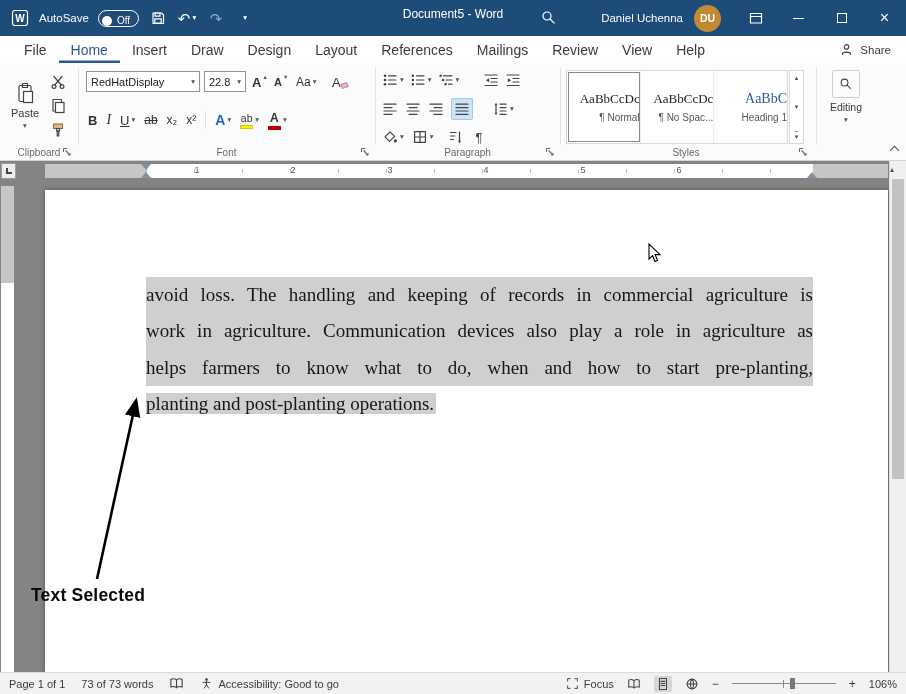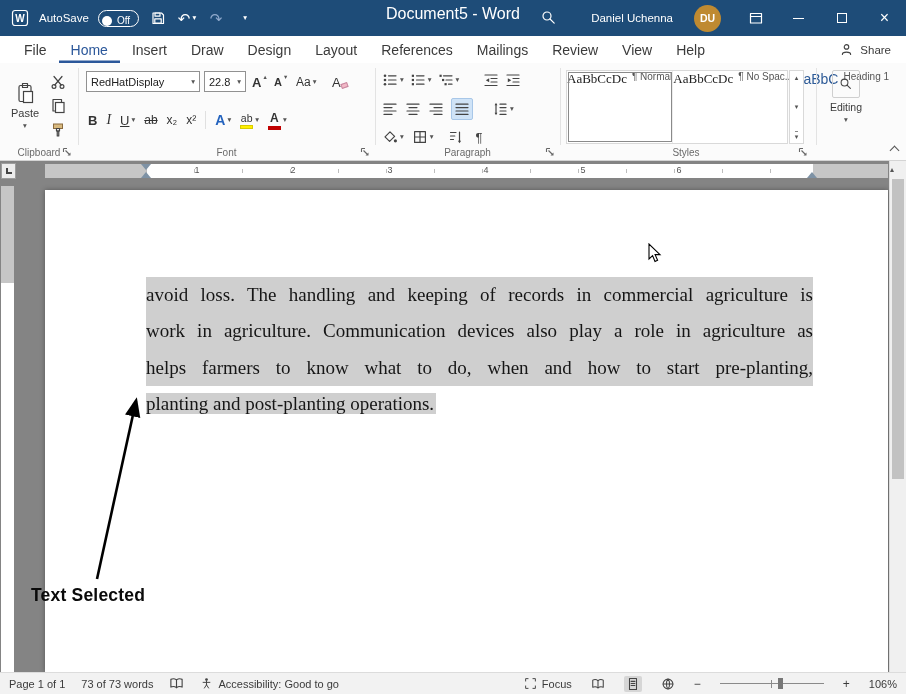--- a/index.html
+++ b/index.html
@@ -4,33 +4,33 @@
 <style>
   *{box-sizing:border-box;margin:0;padding:0}
   html,body{width:906px;height:694px}
   body{font-family:"Liberation Sans",sans-serif;background:#848484;overflow:hidden}
   button{background:none;border:none;font:inherit;color:inherit;padding:0;cursor:default}
   .app{position:relative;width:906px;height:694px;background:#848484;overflow:hidden;color:#444;font-size:11px}
 
   
   .titlebar{position:absolute;top:0;left:0;right:0;height:36px;background:#1e4c78;color:#fff}
   .tb-left{position:absolute;left:0;top:0;height:36px;display:flex;align-items:center;gap:9px;padding-left:10px;z-index:2}
-  .tb-title{position:absolute;left:0;right:0;top:0;height:28px;display:flex;align-items:center;justify-content:center;font-size:16px;z-index:1}
+  .tb-title{position:absolute;left:0;right:0;top:0;height:28px;display:flex;align-items:center;justify-content:center;font-size:12px;z-index:1}
   .tb-search{position:absolute;left:541px;top:10px;z-index:2}
   .tb-right{position:absolute;right:0;top:0;height:36px;display:flex;align-items:center;z-index:2}
   .autosave-label{font-size:11.5px}
   .toggle{display:flex;align-items:flex-end;gap:5px;border:1px solid #fff;border-radius:9px;height:17px;padding:0 8px 0 3px}
   .toggle-knob{width:10px;height:10px;border-radius:50%;background:#fff}
   .toggle-state{font-size:10px}
   .tb-btn{display:flex;align-items:center;justify-content:center;min-width:20px;height:28px;gap:2px}
   .g15{font-size:15px;line-height:1}
   .dim{color:#8fa9cc}
   .dd{font-size:7.5px;line-height:1;color:#555}
   .ddw{color:#fff}
-  .user-name{font-size:11.5px;margin-right:21px}
+  .user-name{font-size:11.5px;margin-right:11px}
   .avatar{width:27px;height:27px;border-radius:50%;background:#bf8a31;display:flex;align-items:center;justify-content:center;font-size:10.5px;font-weight:bold;margin-right:13px;color:#fff}
   .win-btn{width:43px;height:36px;display:flex;align-items:center;justify-content:center}
   .max-box{width:10px;height:10px;border:1px solid #fff}
   .min-line{width:11px;height:1px;background:#fff;display:block}
   .close-glyph{font-size:16px}
 
   
   .tabrow{position:absolute;top:36px;left:0;right:0;height:27px;background:#fff;display:flex;align-items:center;padding-left:12px}
   .tab{height:27px;display:flex;align-items:center;padding:0 12px;font-size:14px;color:#3b3b3b}
   .tab.active{color:#2b579a;box-shadow:inset 0 -2.5px 0 #2b579a}
@@ -41,25 +41,25 @@
   .gdiv{position:absolute;top:5px;bottom:15px;width:1px;background:#e3e3e3}
   .group{position:absolute;top:0;height:100%}
   .grouplabel{position:absolute;bottom:2px;text-align:center;font-size:10px;color:#6a6a6a}
   .launcher{position:absolute;bottom:3px;width:11px;height:11px}
   .ib{display:flex;align-items:center;justify-content:center;gap:2px;color:#444}
   .combo{position:absolute;height:21px;background:#fff;border:1px solid #919191;display:flex;align-items:center;justify-content:space-between;padding:0 4px;font-size:11px;color:#222}
   .stack{display:flex;flex-direction:column;align-items:center;gap:1px}
   .bar{display:block;width:13px;height:4px}
   .selbtn{background:#cfe3f7;border:1px solid #a8c7e8;border-radius:2px}
   .sgallery{position:absolute;background:#fff;border:1px solid #d9d9d9;display:flex}
-  .sbox{flex:1;display:flex;flex-direction:row;align-items:flex-start;justify-content:center;gap:5px;border-right:1px solid #ececec}
+  .sbox{flex:1;display:flex;flex-direction:column;align-items:flex-end;justify-content:center;gap:5px;border-right:1px solid #ececec}
   .sbox:last-child{border-right:none}
   .sbox.sel{outline:1.5px solid #8a8a8a;outline-offset:-2px}
   .spre{font-family:"Liberation Serif",serif;font-size:13px;color:#222;white-space:nowrap}
-  .spre.h1{color:#2e5b97;font-size:14px;font-family:Liberation Sans, sans-serif}
+  .spre.h1{color:#2e5b97;font-size:14px;font-family:Liberation Serif, serif}
   .sname{font-size:10px;color:#555;white-space:nowrap}
   .sscroll{position:absolute;background:#fff;border:1px solid #d9d9d9;display:flex;flex-direction:column;align-items:center;justify-content:space-between;padding:3px 0}
   .sscroll .dd{font-size:7px}
   .more{border-top:1px solid #888;padding-top:1px}
   .chev-up{display:block;width:7px;height:7px;border-top:1.6px solid #555;border-right:1.6px solid #555;transform:rotate(-45deg)}
   .eraser{display:inline-block;width:7px;height:5px;background:#f2b8c6;border:1px solid #c789a0;transform:rotate(-20deg);margin:7px 0 0 -2px}
   .tinyup{font-size:6.5px;line-height:1;color:#555;align-self:flex-start;margin-top:2px}
   .tinydn{font-size:6.5px;line-height:1;color:#555;align-self:flex-start;margin-top:2px}
 
   
@@ -86,21 +86,21 @@
   .ann-label{position:absolute;left:31px;top:404px;font-size:17.5px;font-weight:700;color:#0a0a0a;letter-spacing:.2px}
 
   
   .scrollbar{position:absolute;top:161px;right:0;width:17px;height:511px;background:#f0f0f0;border-left:1px solid #dcdcdc}
   .sarrow{height:16px;display:flex;align-items:center;justify-content:center;font-size:8px;color:#555}
   .sthumb{position:absolute;left:2px;right:2px;top:18px;height:300px;background:#c2c2c2}
 
   
   .statusbar{position:absolute;bottom:0;left:0;right:0;height:22px;background:#f2f2f2;border-top:1px solid #dcdcdc;display:flex;align-items:center;padding:0 9px;gap:16px;font-size:11px;color:#3b3b3b}
   .sb-item{display:flex;align-items:center;gap:5px}
-  .sb-right{margin-left:auto;display:flex;align-items:center;gap:19px}
+  .sb-right{margin-left:auto;display:flex;align-items:center;gap:13px}
   .active-view{background:#d6d6d6;border-radius:2px;padding:1px 2px}
   .zslider{position:relative;width:104px;height:14px}
   .ztrack{position:absolute;left:0;right:0;top:6.5px;height:1px;background:#8a8a8a}
   .ztick{position:absolute;left:51px;top:3px;width:1px;height:8px;background:#8a8a8a}
   .zthumb{position:absolute;left:58px;top:1.5px;width:5px;height:11px;background:#777}
 
   
   svg.ic{display:block}
   .ic .s{fill:none;stroke:#444;stroke-width:1.2;stroke-linecap:round;stroke-linejoin:round}
   .ic .f{fill:#444;stroke:none}

